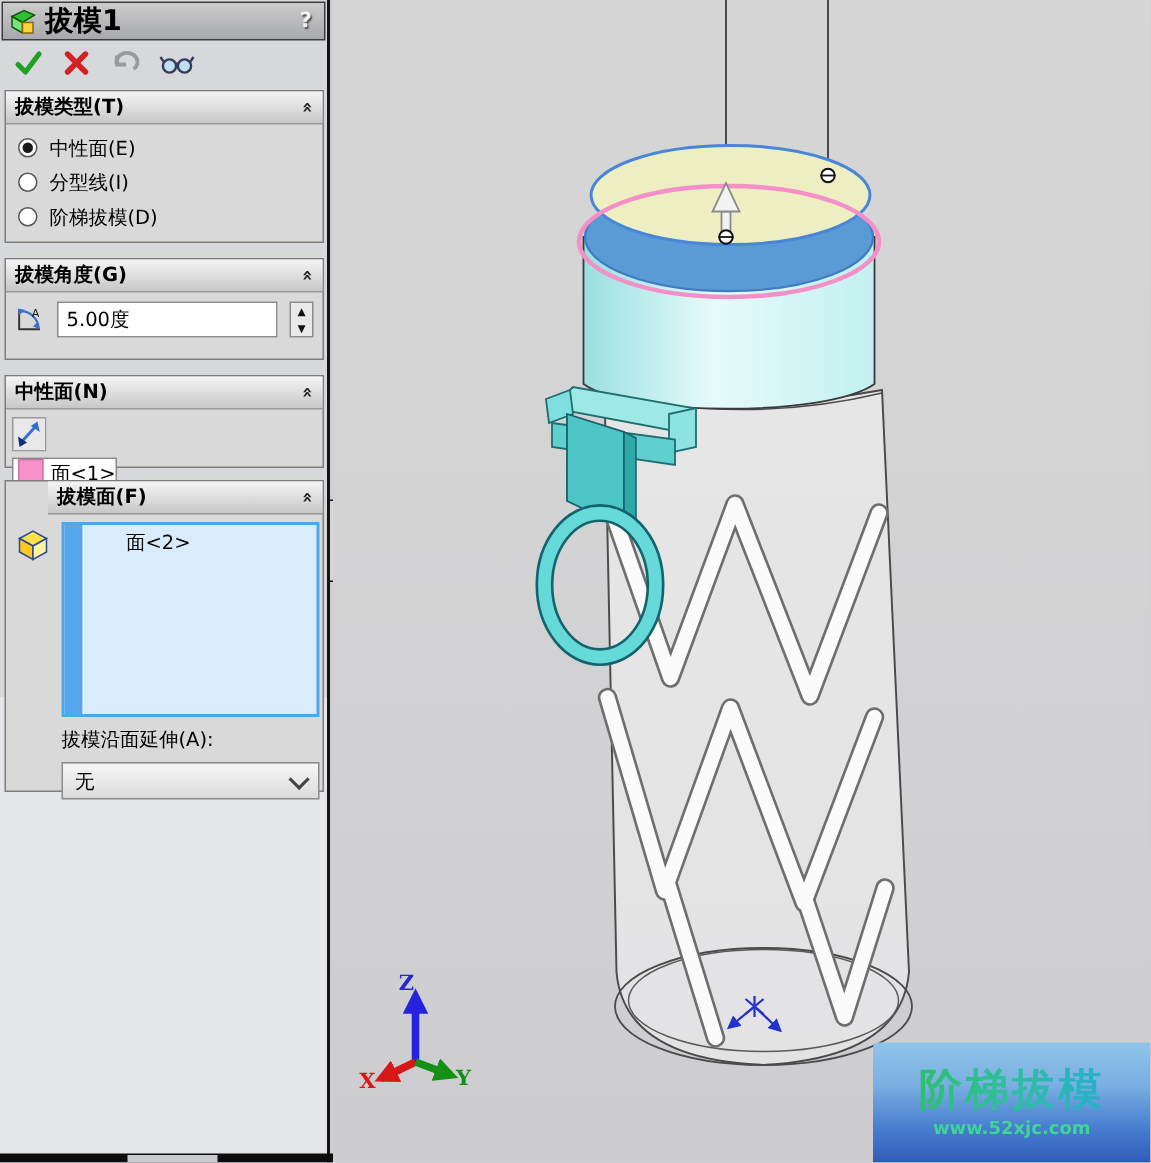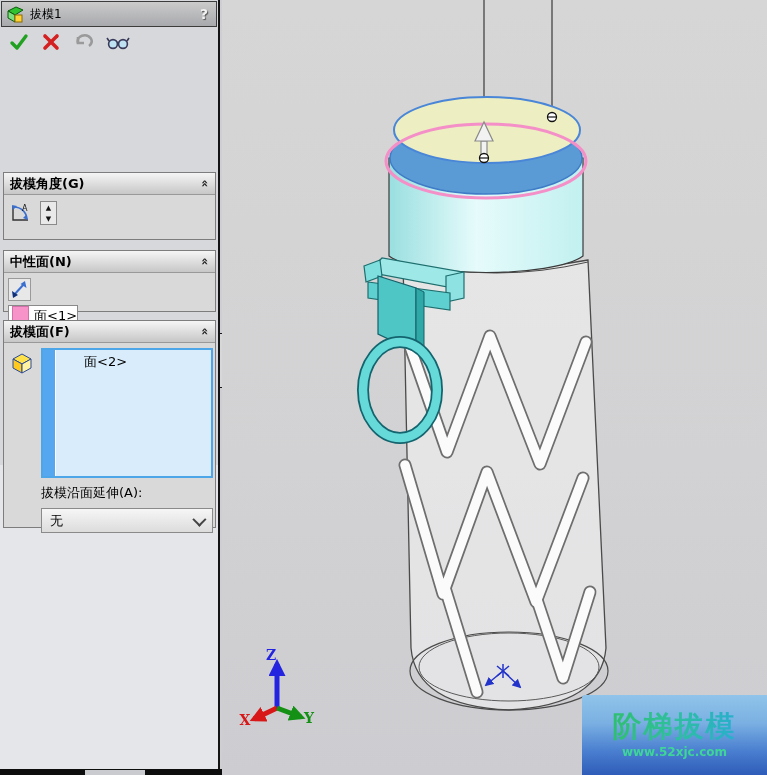--- a/index.html
+++ b/index.html
@@ -14,21 +14,21 @@
     background:linear-gradient(180deg,#d6d8dc 0 60%,#e4e6ea 60% 100%);
     border-right:2px solid #141414;
     box-sizing:border-box;
   }
   .titlebar{
     position:absolute;left:1px;top:1px;width:216px;height:26px;
     background:linear-gradient(180deg,#cbcbcb,#a8a9ad);
     border:1px solid #3c3c3c;box-sizing:border-box;
     display:flex;align-items:center;gap:5px;padding:0 4px;
   }
-  .titlebar .t{font-size:12px;font-weight:normal;color:#000;}
+  .titlebar .t{font-size:19px;font-weight:bold;color:#000;}
   .help{
     margin-left:auto;font-size:14px;font-weight:bold;color:#f2f2f2;
     text-shadow:1px 1px 1px #555;padding-right:4px;
   }
   .toolbar{
     position:absolute;left:1px;top:29px;width:216px;height:26px;
     display:flex;align-items:center;gap:13px;padding-left:8px;box-sizing:border-box;
   }
   .sec{
     position:absolute;left:3px;width:213px;
@@ -148,34 +148,55 @@
     </svg>
     <svg width="24" height="18" viewBox="0 0 24 18">
       <circle cx="7" cy="11" r="4.4" fill="#bfe2f2" stroke="#3a3a5a" stroke-width="1.6"></circle>
       <circle cx="17" cy="11" r="4.4" fill="#bfe2f2" stroke="#3a3a5a" stroke-width="1.6"></circle>
       <path d="M11.4,10 Q12,8.5 12.6,10" fill="none" stroke="#3a3a5a" stroke-width="1.6"></path>
       <line x1="3" y1="8" x2="1" y2="5" stroke="#3a3a5a" stroke-width="1.6"></line>
       <line x1="21" y1="8" x2="23" y2="5" stroke="#3a3a5a" stroke-width="1.6"></line>
     </svg>
   </div>
 
+  <div class="sec" style="top:60px;height:102px;">
+    <div class="sec-h">
+      <span>拔模类型(T)</span>
+      <span class="chev">«</span>
+    </div>
+    <div style="padding-top:4px;">
+      <div class="radio-row">
+        <span class="radio sel"></span>
+        <span class="radio-lab">中性面(E)</span>
+      </div>
+      <div class="radio-row">
+        <span class="radio"></span>
+        <span class="radio-lab">分型线(I)</span>
+      </div>
+      <div class="radio-row">
+        <span class="radio"></span>
+        <span class="radio-lab">阶梯拔模(D)</span>
+      </div>
+    </div>
+  </div>
 
   <div class="sec" style="top:172px;height:68px;">
     <div class="sec-h">
       <span>拔模角度(G)</span>
       <span class="chev">«</span>
     </div>
     <div class="num-row">
       <svg width="22" height="22" viewBox="0 0 22 22">
         <path d="M3,4 L3,18 L18,18" fill="none" stroke="#333" stroke-width="1.4"></path>
         <path d="M4,5 A13,13 0 0 1 17,17" fill="none" stroke="#3a6fd0" stroke-width="1.6"></path>
         <polygon points="2,3 7,4 3,8" fill="#3a6fd0"></polygon>
         <polygon points="18,18 13,16 16,13" fill="#3a6fd0"></polygon>
         <text x="12" y="9" font-size="8" fill="#111" font-family="DejaVu Sans, sans-serif">A</text>
       </svg>
+      <div class="num-input">5.00度</div>
       <div class="spinner">
         <div>▲</div>
         <div>▼</div>
       </div>
     </div>
   </div>
 
   <div class="sec" style="top:250px;height:62px;">
     <div class="sec-h">
       <span>中性面(N)</span>
@@ -188,21 +209,21 @@
         <polygon points="17,3 18.5,10 12.5,6" fill="#3a6fd0"></polygon>
         <polygon points="5,20 4,13 10,17" fill="#10307a"></polygon>
       </svg>
       <div class="sel-input">
         <span class="swatch-pink"></span>
         <span>面&lt;1&gt;</span>
       </div>
     </div>
   </div>
 
-  <div class="sec" style="top:320px;height:208px;">
+  <div class="sec" style="top:320px;height:208px;padding-left:28px;">
     <div class="sec-h">
       <span>拔模面(F)</span>
       <span class="chev">«</span>
     </div>
     <svg width="24" height="24" viewBox="0 0 24 24" style="position:absolute;left:6px;top:30px;">
       <polygon points="3,8 12,3 21,8 12,13" fill="#ffe14a" stroke="#2a4a9a"></polygon>
       <polygon points="3,8 12,13 12,22 3,17" fill="#ffc91e" stroke="#2a4a9a"></polygon>
       <polygon points="21,8 12,13 12,22 21,17" fill="#fff2a0" stroke="#2a4a9a"></polygon>
     </svg>
     <div class="facelist">

